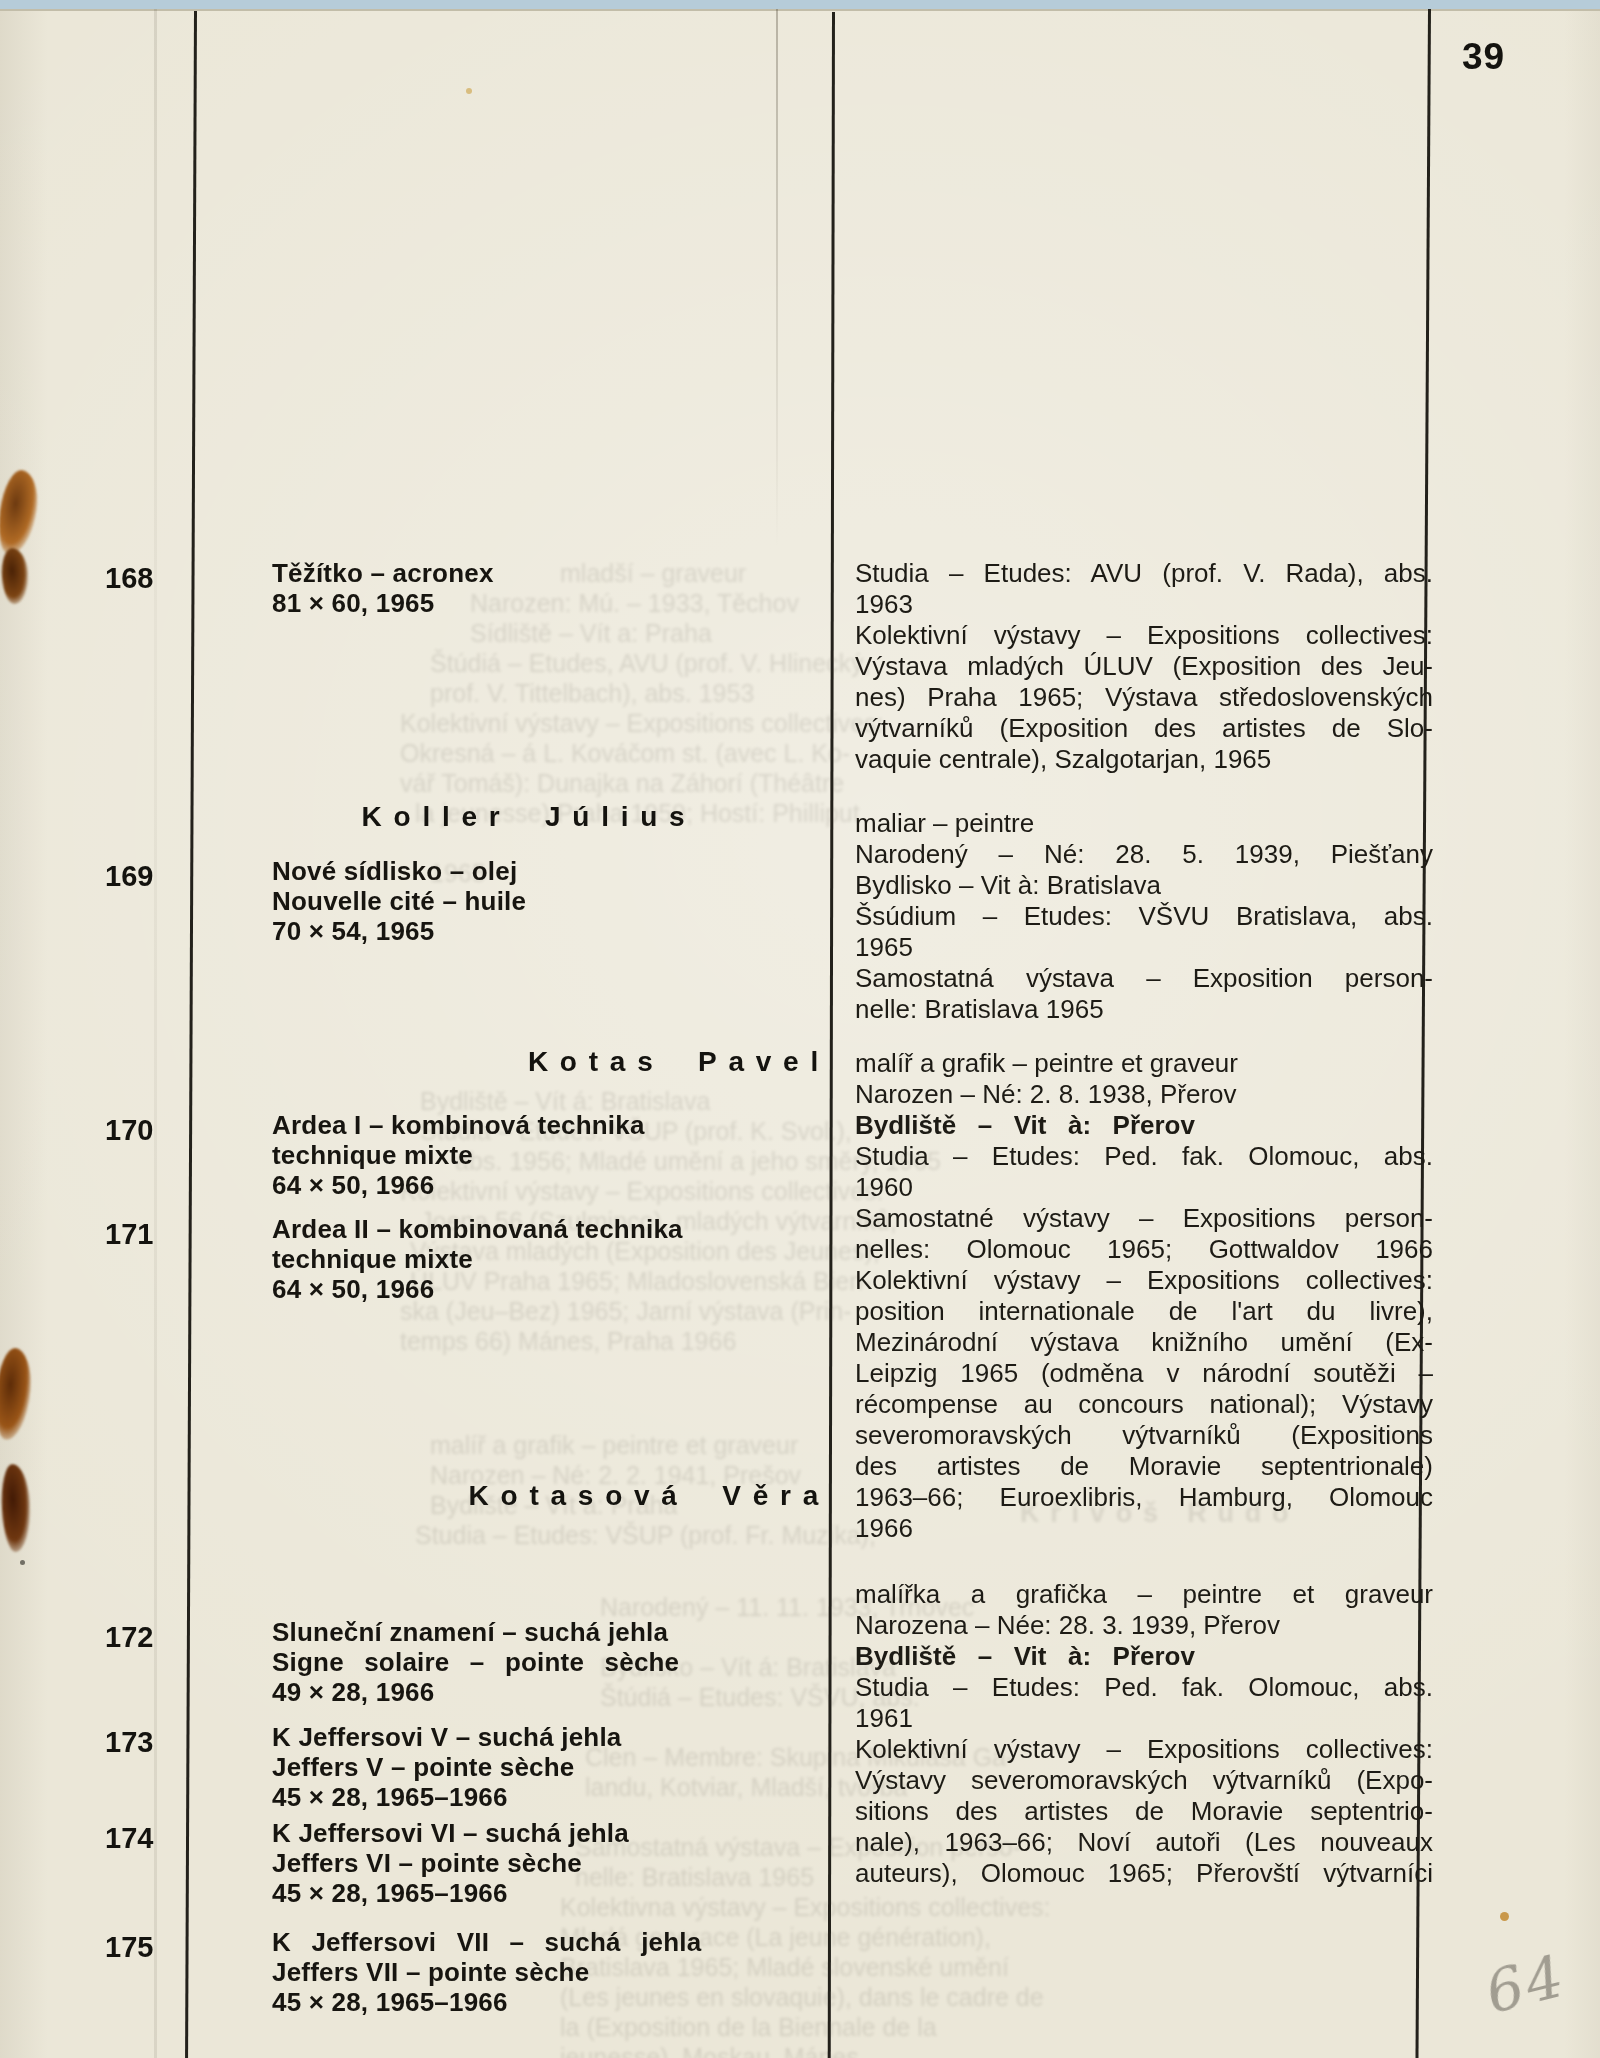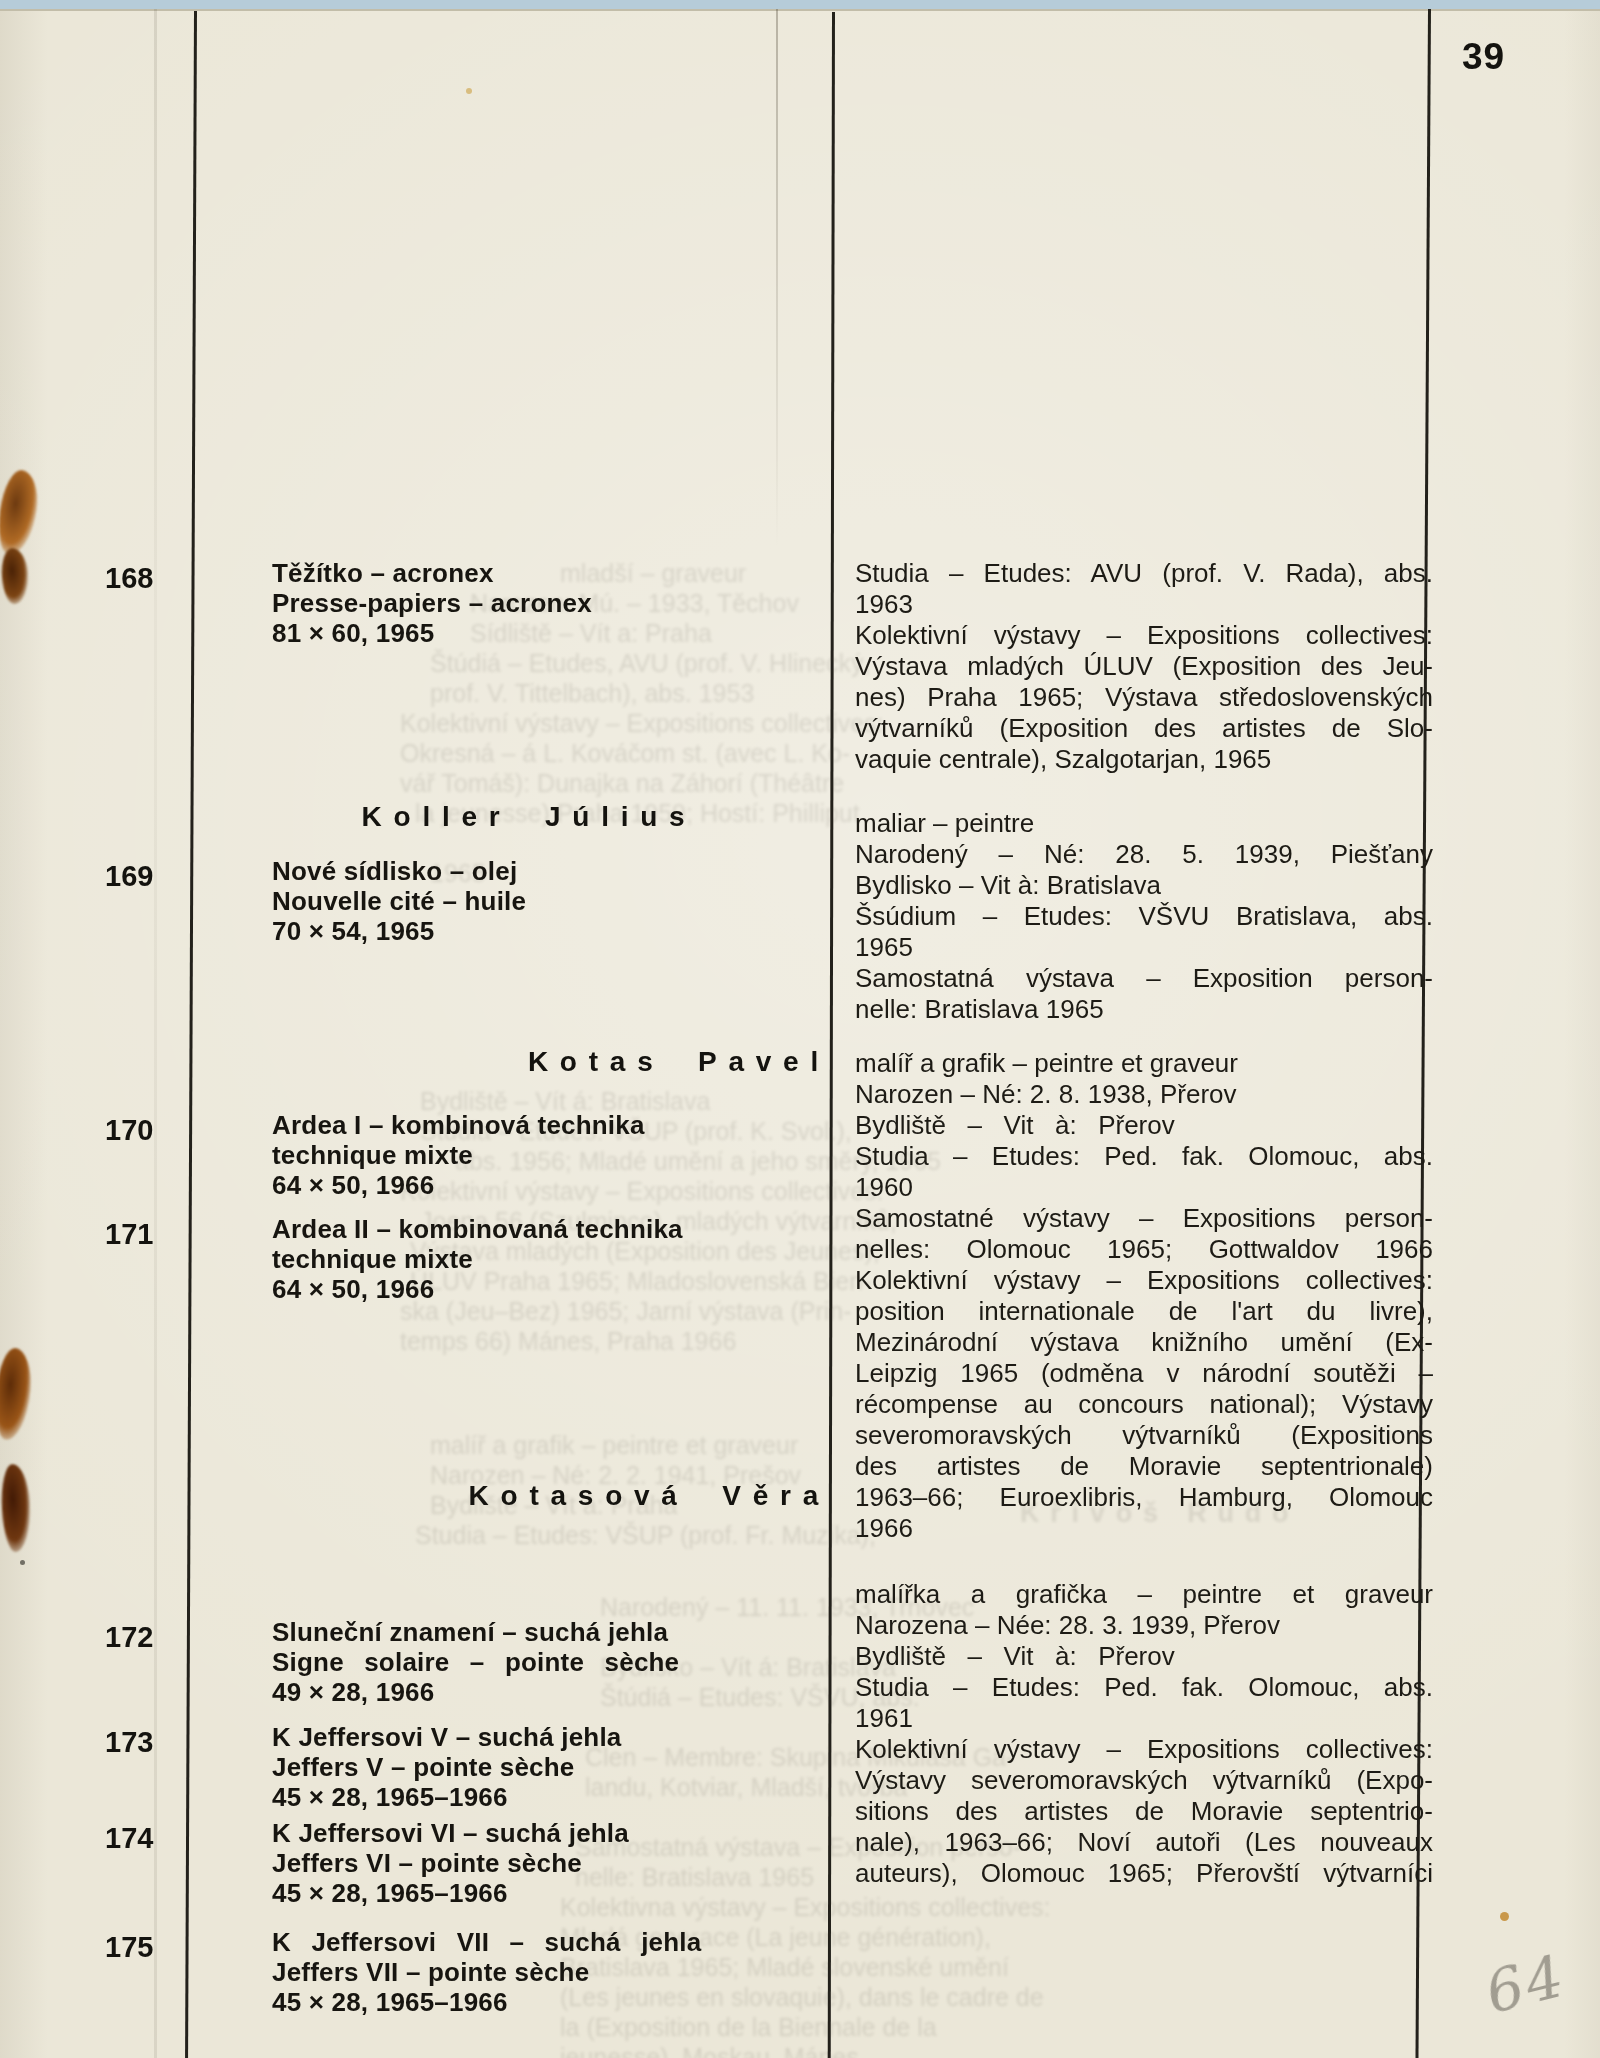--- a/index.html
+++ b/index.html
@@ -29,21 +29,21 @@
   .eline{font-size:26px;line-height:30px;font-weight:700;white-space:nowrap;
     color:#171510;letter-spacing:.2px;}
   .eline.w{word-spacing:.5em;}
   
   .heading{position:absolute;left:228px;width:602px;text-align:right;font-size:28px;
     font-weight:700;color:#14130f;letter-spacing:.42em;word-spacing:.5em;white-space:nowrap;}
   
   .bio{position:absolute;left:855px;width:578px;}
   .bline{font-size:26px;line-height:31px;font-weight:400;color:#1d1b15;}
   .bline.j{text-align:justify;text-align-last:justify;}
-  .bline.w{word-spacing:.55em;}
+  .bline.w{word-spacing:.55em;font-weight:bold;}
   
   .gline{position:absolute;font-size:25px;line-height:30px;color:#4a453a;opacity:.14;
     filter:blur(1.4px);white-space:nowrap;font-weight:400;}
   .gline.b{font-weight:700;letter-spacing:.4em;opacity:.12;font-size:27px;}
   
   .stain{position:absolute;border-radius:45% 55% 60% 40%/50% 45% 55% 50%;filter:blur(1px);}
   .speck{position:absolute;border-radius:50%;opacity:.8;}
   .handnote{position:absolute;left:1486px;top:1950px;font-family:"DejaVu Serif",serif;
     font-style:italic;font-size:58px;color:#8f8b80;transform:rotate(-14deg);
     opacity:.8;filter:blur(.4px);letter-spacing:3px;}
@@ -101,21 +101,20 @@
       <div class="gline" style="left: 560px; top: 2042px;">jeunesse), Moskau, Mánes</div>
     </div>
 
   <div class="pageno">39</div>
 
   <div>
       <div class="entry" style="top: 558px;">
         <div class="num">168</div>
         <div class="elines">
           <div class="eline">Těžítko – acronex</div>
-          <div class="eline">Presse-papiers – acronex</div>
           <div class="eline">81 × 60, 1965</div>
         </div>
       </div>
       <div class="entry" style="top: 856px;">
         <div class="num">169</div>
         <div class="elines">
           <div class="eline">Nové sídlisko – olej</div>
           <div class="eline">Nouvelle cité – huile</div>
           <div class="eline">70 × 54, 1965</div>
         </div>

